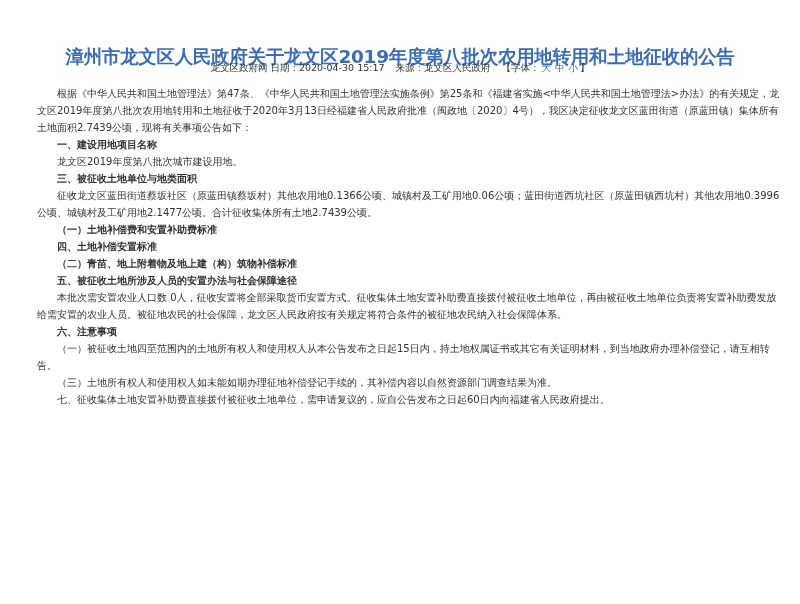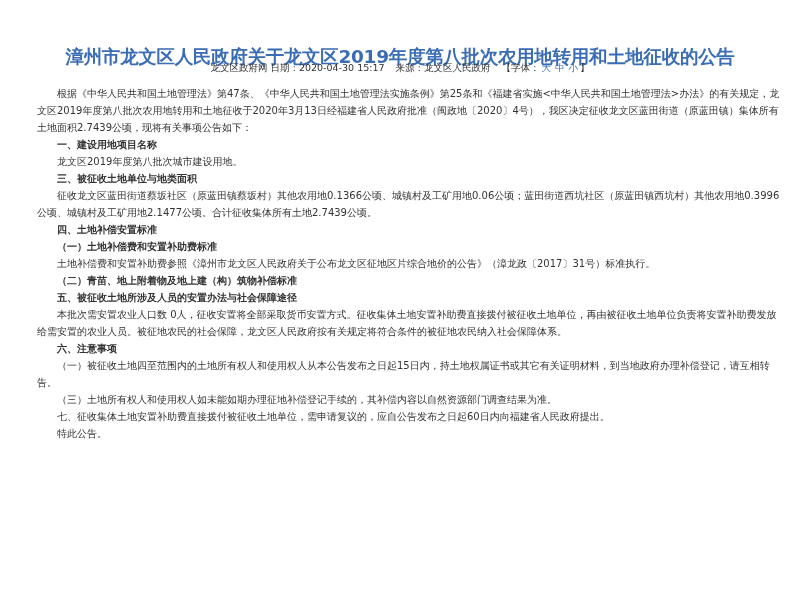--- a/index.html
+++ b/index.html
@@ -27,25 +27,23 @@
     <span class="sep"></span>
     <span>【字体：</span><span class="size">大</span><span class="size">中</span><span class="size">小</span><span>】</span>
   </div>
 
   <div class="body">
     <p>根据《中华人民共和国土地管理法》第47条、《中华人民共和国土地管理法实施条例》第25条和《福建省实施&lt;中华人民共和国土地管理法&gt;办法》的有关规定，龙文区2019年度第八批次农用地转用和土地征收于2020年3月13日经福建省人民政府批准（闽政地〔2020〕4号），我区决定征收龙文区蓝田街道（原蓝田镇）集体所有土地面积2.7439公顷，现将有关事项公告如下：</p>
     <p class="h">一、建设用地项目名称</p>
     <p>龙文区2019年度第八批次城市建设用地。</p>
     <p class="h">三、被征收土地单位与地类面积</p>
     <p>征收龙文区蓝田街道蔡坂社区（原蓝田镇蔡坂村）其他农用地0.1366公顷、城镇村及工矿用地0.06公顷；蓝田街道西坑社区（原蓝田镇西坑村）其他农用地0.3996公顷、城镇村及工矿用地2.1477公顷。合计征收集体所有土地2.7439公顷。</p>
+    <p class="h">（一）土地补偿费和安置补助费标准</p>
     <p class="h">四、土地补偿安置标准</p>
-    <p class="h">（一）土地补偿费和安置补助费标准</p>
-    <p>土地补偿费和安置补助费参照《漳州市龙文区人民政府关于公布龙文区征地区片综合地价的公告》（漳龙政〔2017〕31号）标准执行。</p>
     <p class="h">（二）青苗、地上附着物及地上建（构）筑物补偿标准</p>
     <p class="h">五、被征收土地所涉及人员的安置办法与社会保障途径</p>
     <p>本批次需安置农业人口数 0人，征收安置将全部采取货币安置方式。征收集体土地安置补助费直接拨付被征收土地单位，再由被征收土地单位负责将安置补助费发放给需安置的农业人员。被征地农民的社会保障，龙文区人民政府按有关规定将符合条件的被征地农民纳入社会保障体系。</p>
     <p class="h">六、注意事项</p>
     <p>（一）被征收土地四至范围内的土地所有权人和使用权人从本公告发布之日起15日内，持土地权属证书或其它有关证明材料，到当地政府办理补偿登记，请互相转告。</p>
     <p>（三）土地所有权人和使用权人如未能如期办理征地补偿登记手续的，其补偿内容以自然资源部门调查结果为准。</p>
     <p>七、征收集体土地安置补助费直接拨付被征收土地单位，需申请复议的，应自公告发布之日起60日内向福建省人民政府提出。</p>
-    <p>特此公告。</p>
   </div>
 </div>
 
 </body></html>

